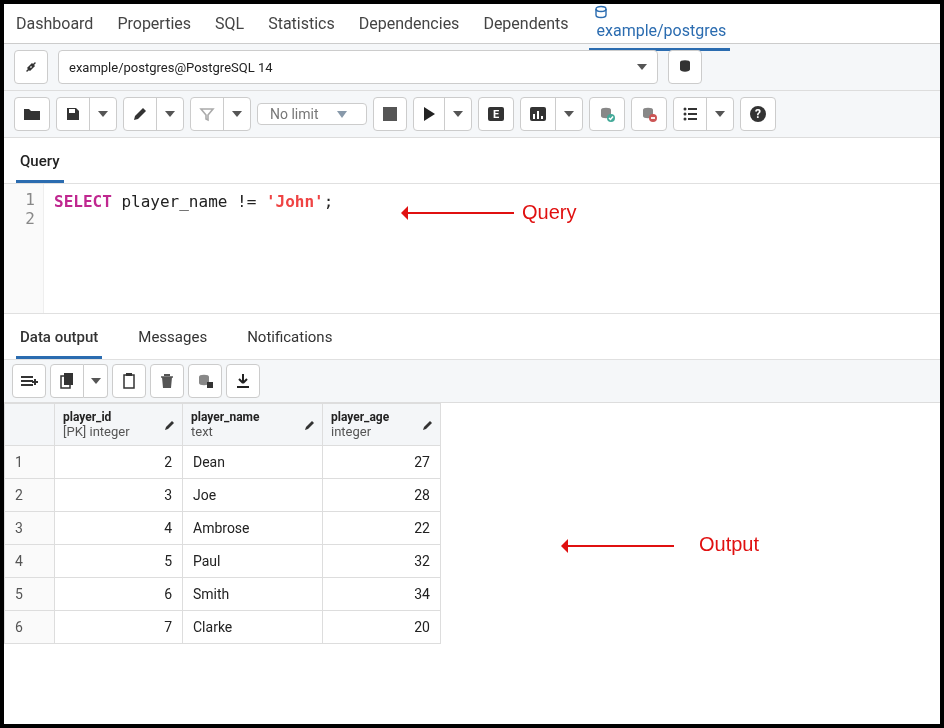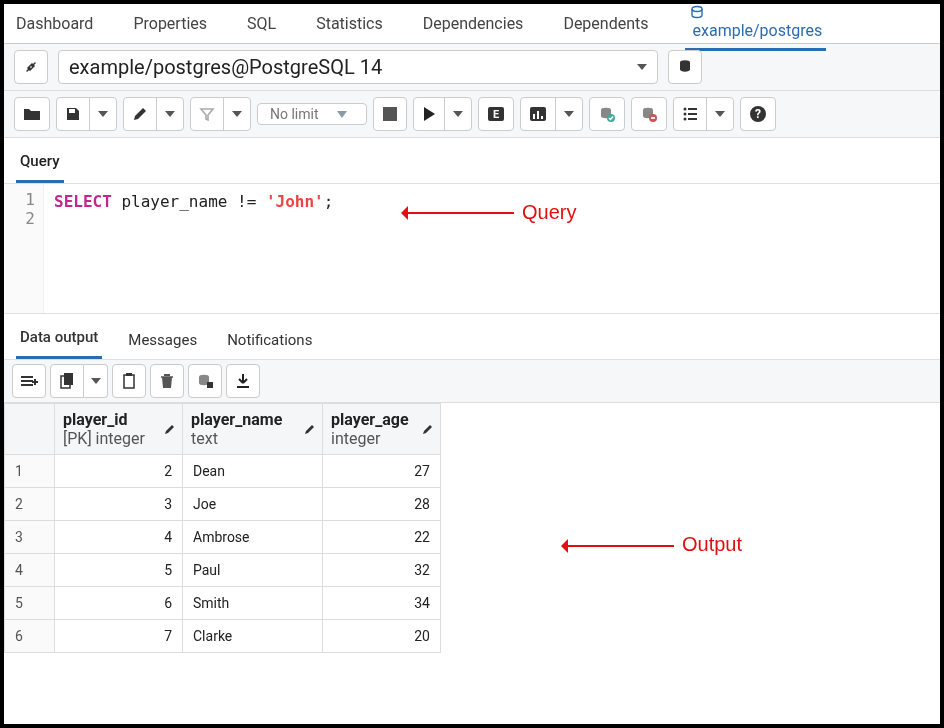--- a/index.html
+++ b/index.html
@@ -13,21 +13,21 @@
       border: 4px solid #000;
       overflow: hidden;
     }
     .top-tabs {
       display: flex;
       align-items: center;
       border-bottom: 1px solid #ccc;
       background: #fff;
       height: 40px;
       padding: 0 8px;
-      gap: 32px;
+      gap: 16px;
       font-size: 16px;
       color: #444;
     }
     .top-tabs .tab { padding: 8px 4px; cursor: pointer; white-space: nowrap; }
     .top-tabs .tab.active {
       color: #2b6cb0;
       border-bottom: 3px solid #2b6cb0;
     }
     .top-tabs .tab.active .db-icon { margin-right: 4px; }
     .conn-row {
@@ -45,21 +45,21 @@
       background: #fff;
       display: flex; align-items: center; justify-content: center;
     }
     .conn-select {
       flex: 0 0 600px;
       height: 34px;
       border: 1px solid #ccc;
       border-radius: 4px;
       background: #fff;
       padding: 0 10px;
-      font-size: 20px;
+      font-size: 13px;
       display: flex; align-items: center; justify-content: space-between;
     }
     .toolbar {
       display: flex;
       align-items: center;
       padding: 6px 10px;
       gap: 6px;
       border-bottom: 1px solid #ddd;
       background: #f5f7f9;
     }
@@ -142,25 +142,24 @@
       border-right-color: #e01010;
     }
     .arrow-left::after {
       content:"";
       position:absolute;
       left:12px; right:0; top:6px;
       height:2px; background:#e01010;
     }
     .output-tabs {
       display: flex;
-      gap: 22px;
+      gap: 32px;
       padding: 8px 12px 0 12px;
       font-size: 15px;
       border-bottom: 1px solid #e0e0e0;
-      align-items: flex-end;
     }
     .output-tabs .otab { padding: 6px 4px 10px 4px; cursor:pointer; color:#333;}
     .output-tabs .otab.active { border-bottom: 3px solid #2b6cb0; font-weight:500;}
     .data-toolbar {
       display:flex;
       align-items:center;
       gap:4px;
       padding:4px 8px;
       background:#f5f7f9;
       border-bottom:1px solid #ddd;
@@ -178,40 +177,40 @@
       font-size: 14px;
     }
     .grid th, .grid td { border: 1px solid #ddd; }
     .grid thead th {
       background: #f4f6f8;
       padding: 6px 8px;
       text-align: left;
       font-weight: normal;
       position: relative;
     }
-    .grid thead th .col-name { font-weight:700; font-size:16px; color:#222; }
-    .grid thead th .col-type { font-size:16px; color:#555; }
+    .grid thead th .col-name { font-weight:700; font-size:12px; color:#222; }
+    .grid thead th .col-type { font-size:13px; color:#555; }
     .grid thead th .pencil {
       position:absolute; right:6px; top:50%; transform:translateY(-50%);
     }
     .grid tbody td { padding: 8px 10px; }
     .rownum-col { width:50px; background:#fafafa; color:#555; }
     .col-id { width:128px; text-align:right; }
     .col-name-c { width:140px; }
     .col-age { width:118px; text-align:right; }
     .annotation-output {
       position:absolute;
       left:550px;
       top:130px;
       display:flex;
       align-items:center;
       color:#e01010;
       font-size:20px;
       font-family:Arial;
-      gap:8px;
+      gap:25px;
     }
     svg { display:block; }
     .chev-down { width:0;height:0;border-left:5px solid transparent;border-right:5px solid transparent;border-top:6px solid #555;}
     .tri-down-blue { width:0;height:0;border-left:5px solid transparent;border-right:5px solid transparent;border-top:7px solid #8899aa;}
   </style>
 </head>
 <body>
 
 <div class="top-tabs">
   <div class="tab">Dashboard</div>

